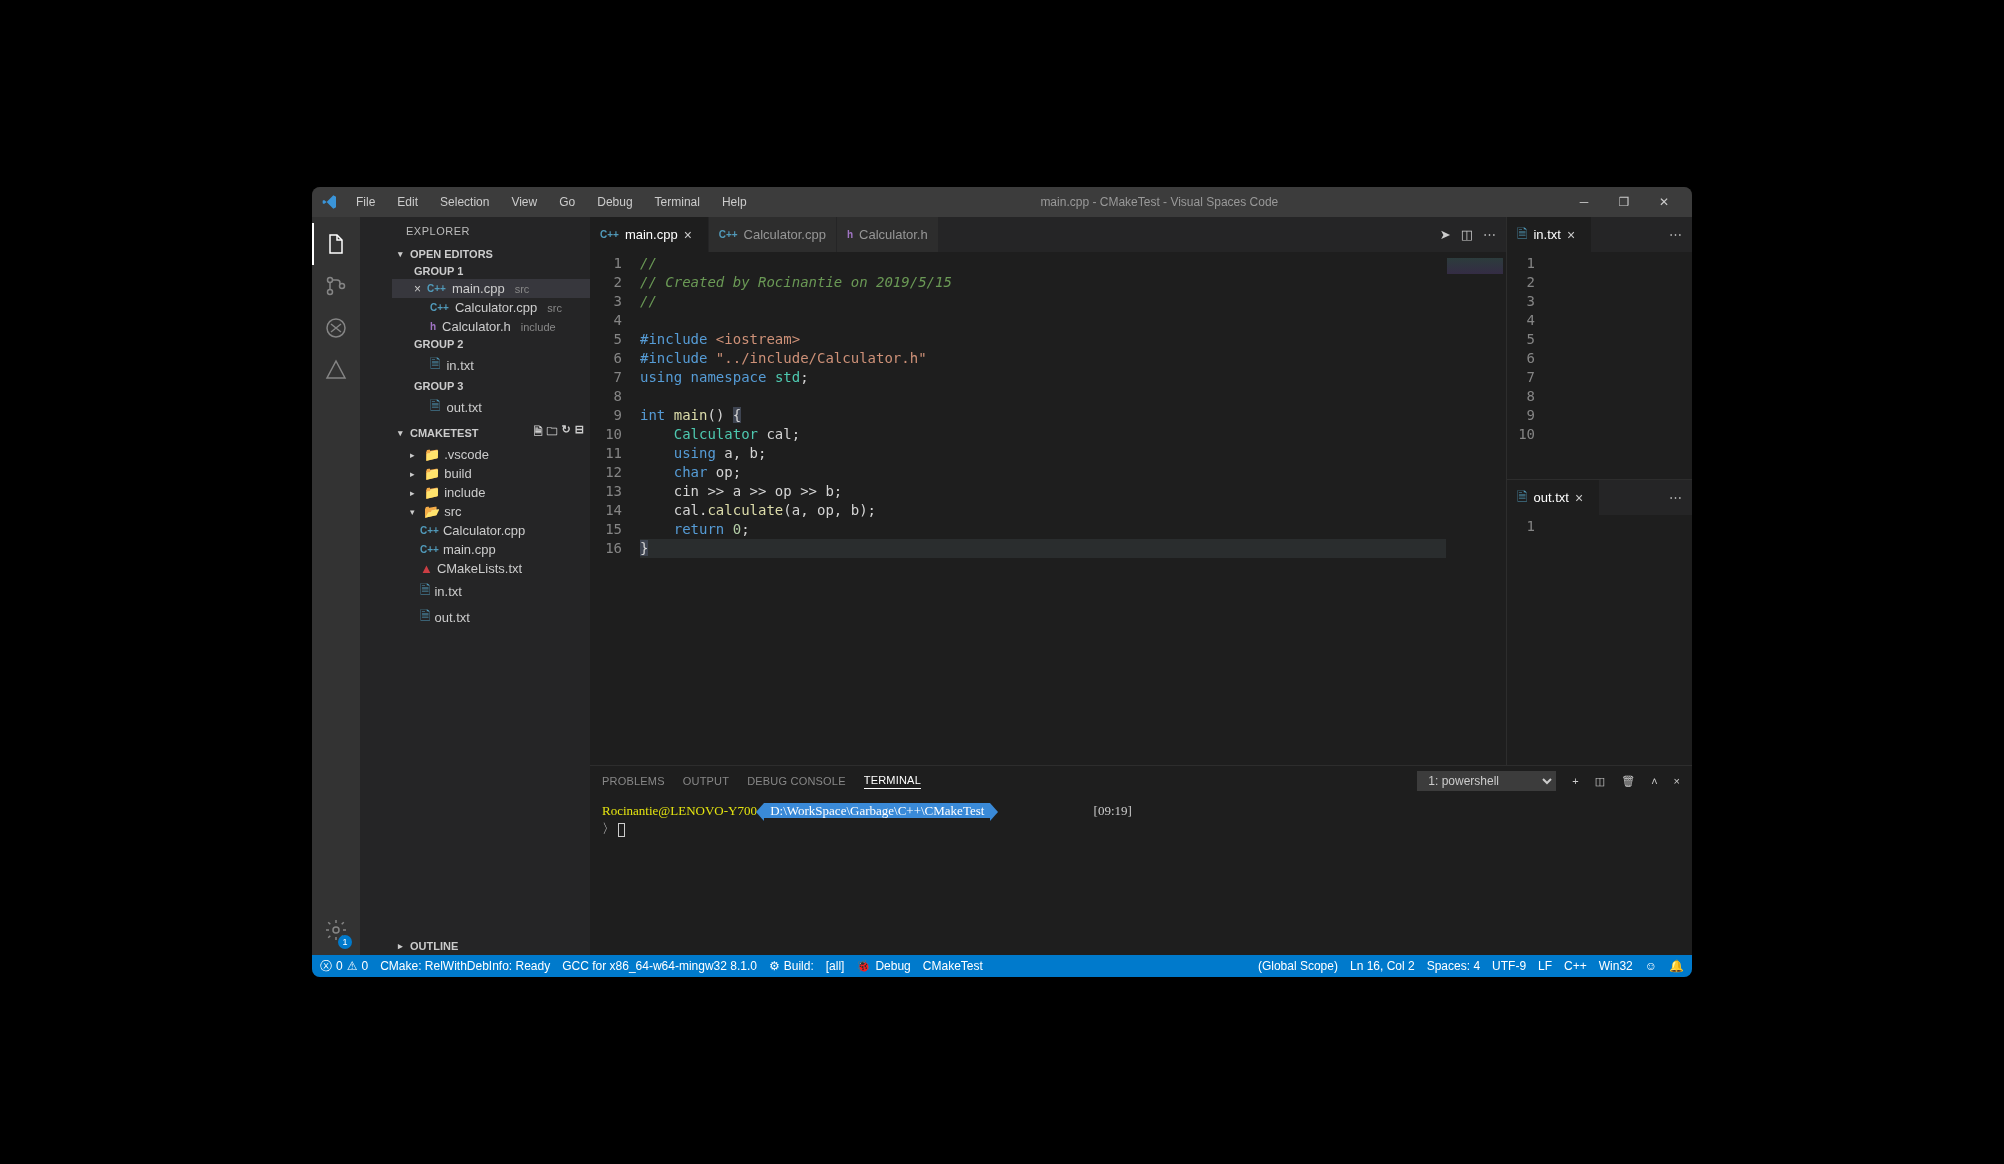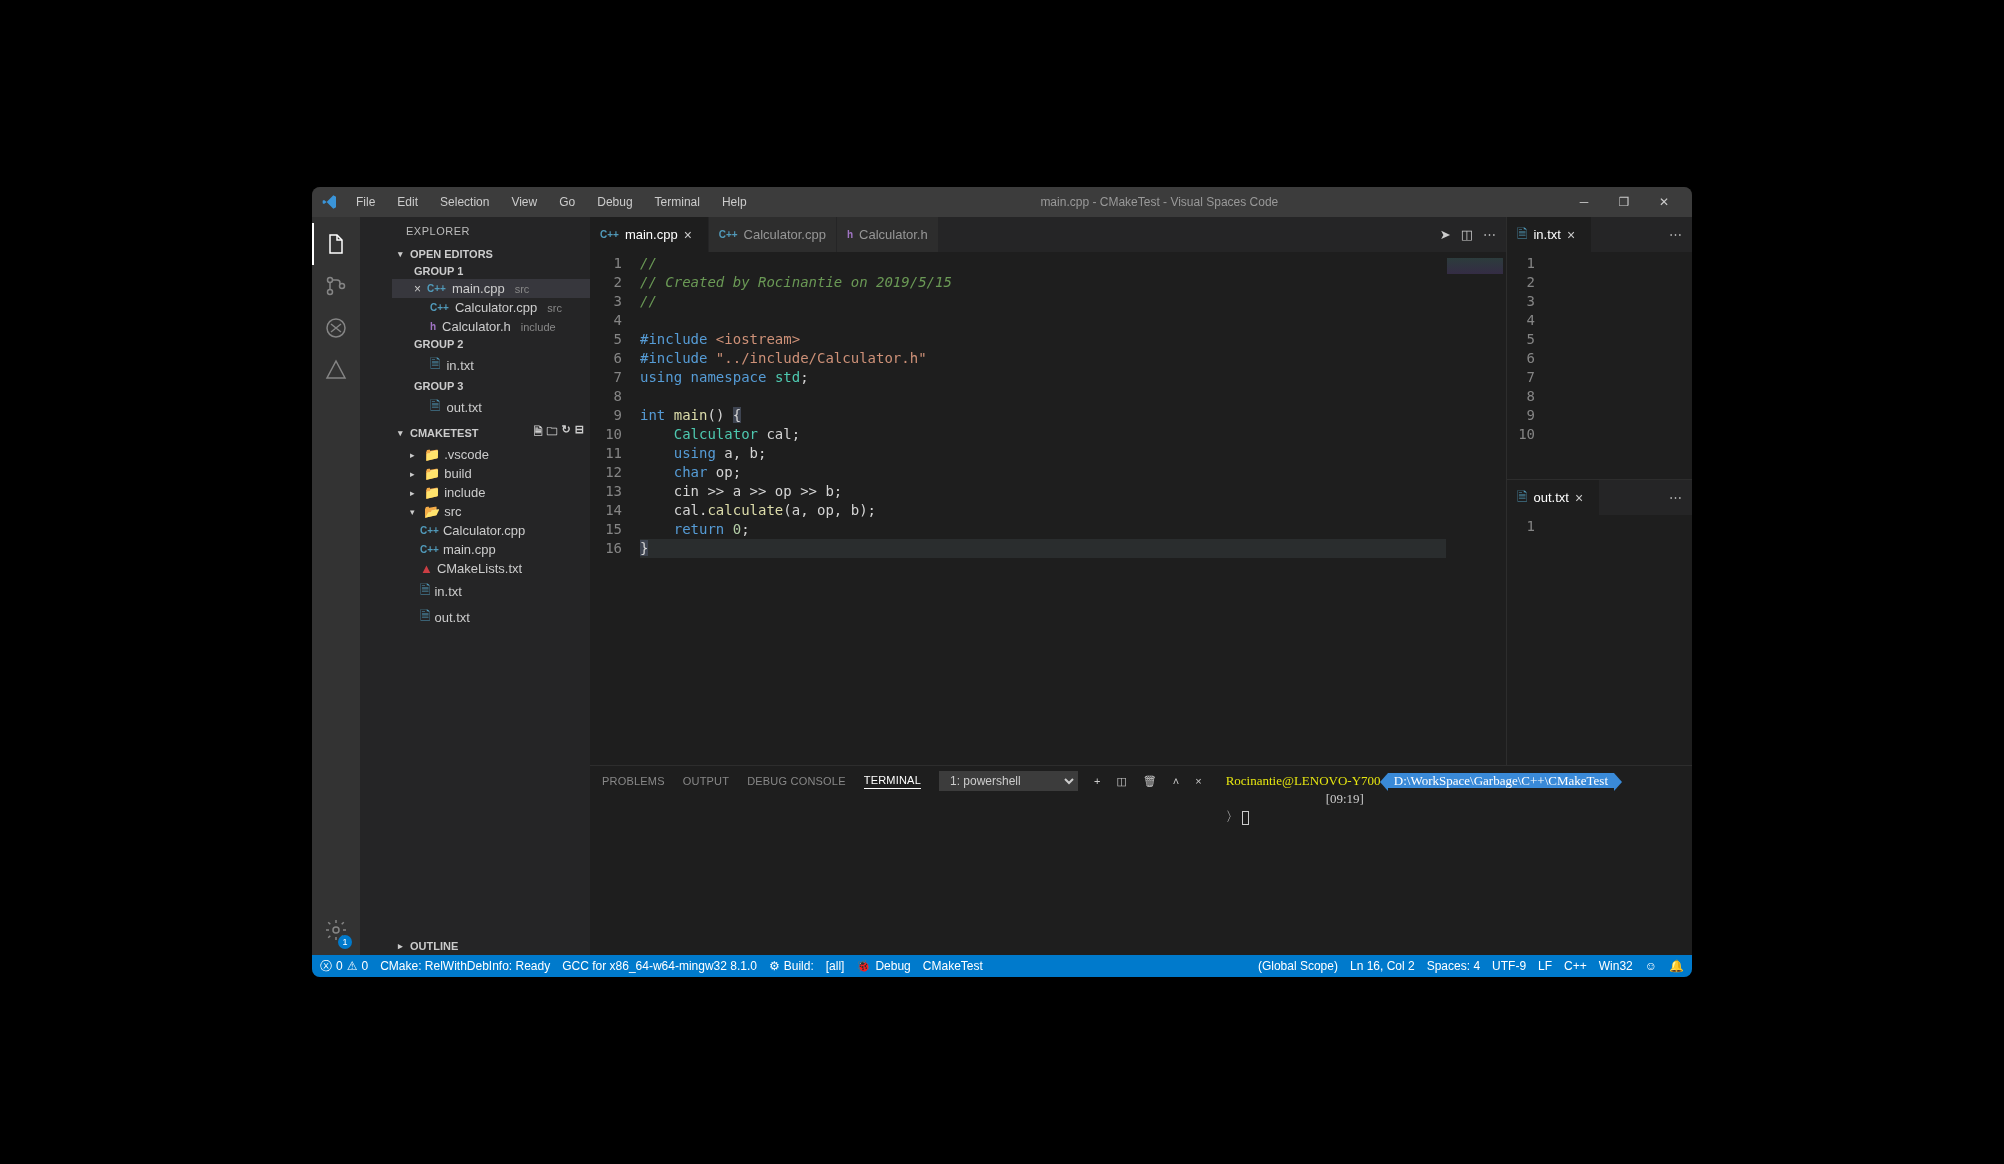--- a/index.html
+++ b/index.html
@@ -97,21 +97,21 @@
 .str { color: #ce9178; }
 .com { color: #6a9955; font-style: italic; }
 .fn { color: #dcdcaa; }
 .num { color: #b5cea8;}
 .ns { color:#4ec9b0;}
 
 .side-split { display:flex; flex-direction:column; flex:1;}
 .side-top { flex: 0 0 48%; display:flex; flex-direction:column; border-bottom:1px solid #2d2d2d;}
 .side-bottom { flex: 1; display:flex; flex-direction:column;}
 
-.panel { height: 190px; background: #1e1e1e; border-top: 1px solid #2d2d2d; display: flex; flex-direction: row;}
+.panel { height: 190px; background: #1e1e1e; border-top: 1px solid #2d2d2d; display: flex; flex-direction: column;}
 .panel-tabs { height: 30px; display: flex; align-items: center; padding: 0 12px; gap: 18px; font-size: 11px; color: #888;}
 .panel-tab { cursor: default; letter-spacing:0.2px;}
 .panel-tab.active { color: #fff; border-bottom: 1px solid #fff; padding-bottom: 2px;}
 .panel-actions { margin-left: auto; display: flex; align-items: center; gap: 16px; color: #ccc;}
 .term-select { background: #3c3c3c; color: #ccc; border: 1px solid #3c3c3c; font-size: 12px; padding: 1px 40px 1px 6px;}
 .term-body { flex:1; font-family: Liberation Serif, serif; font-size: 13px; padding: 6px 12px; line-height: 18px; color: #ccc;}
 .prompt-user { color: #e5e510;}
 .prompt-path-wrap { background:#3a8ad8; color:#fff; padding:0 6px; position:relative; margin-left:4px;}
 .prompt-path-wrap::before { content:''; position:absolute; left:-8px; top:0; border:9px solid transparent; border-right:8px solid #3a8ad8; border-left:0;}
 .prompt-path-wrap::after { content:''; position:absolute; right:-8px; top:0; border:9px solid transparent; border-left:8px solid #3a8ad8; border-right:0;}

